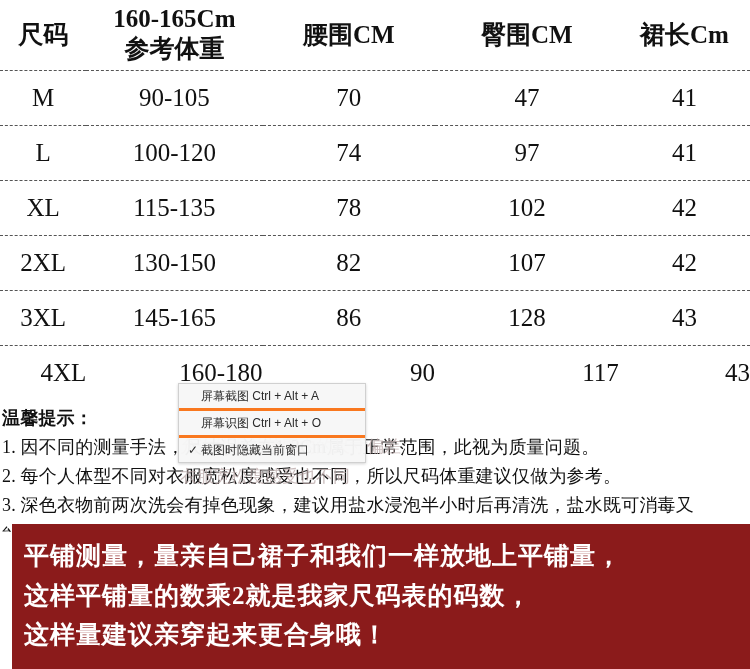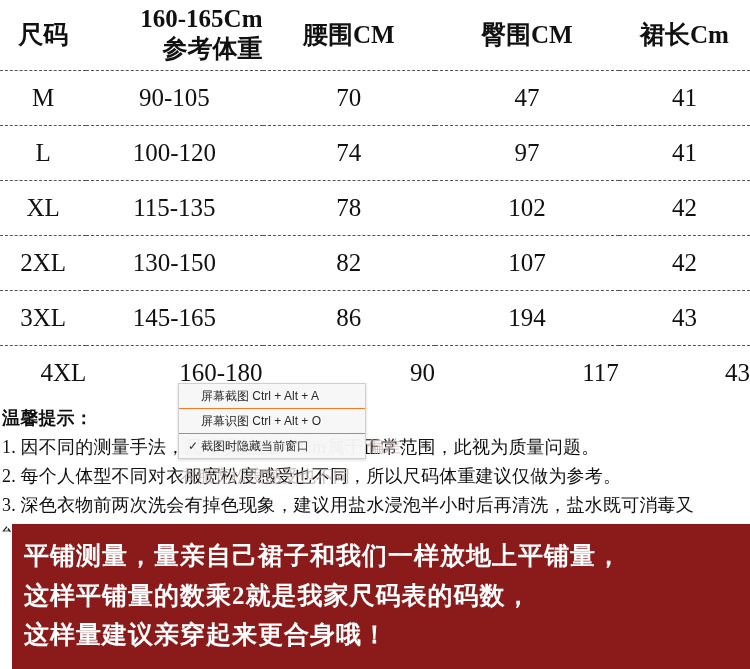--- a/index.html
+++ b/index.html
@@ -48,21 +48,20 @@
   }
   .col-size  { width: 11.5%; margin-left: 32px; }
   .col-h     { width: 23.5%; }
   .col-waist { width: 23.0%; }
   .col-hip   { width: 24.5%; }
   .col-len   { width: 17.5%; }
 
   .two-line-head {
     display: block;
     line-height: 1.2;
-    text-align: right;
   }
 
   
   .notes {
     position: relative;
     padding: 4px 0 0 0;
     height: 128px;
     overflow: hidden;
   }
   .notes p {
@@ -105,21 +104,21 @@
     z-index: 5;
   }
   .ctx-item {
     display: flex;
     align-items: center;
     height: 24px;
     padding: 0 6px;
     font-size: 12px;
     color: #222;
     white-space: nowrap;
-    border-bottom: 1px solid #f97316;
+    border-bottom: 3px solid #f97316;
   }
   .ctx-item:last-child { border-bottom: none; }
   .ctx-check {
     width: 16px;
     font-size: 12px;
     color: #2a2a2a;
     text-align: center;
     flex: 0 0 16px;
   }
   .ctx-label { flex: 1 1 auto; }
@@ -187,21 +186,21 @@
     <td>2XL</td>
     <td>130-150</td>
     <td>82</td>
     <td>107</td>
     <td>42</td>
   </tr>
   <tr class="body-row">
     <td>3XL</td>
     <td>145-165</td>
     <td>86</td>
-    <td>194</td>
+    <td>128</td>
     <td>43</td>
   </tr>
   <tr class="body-row">
     <td>4XL</td>
     <td>160-180</td>
     <td>90</td>
     <td>117</td>
     <td>43</td>
   </tr>
 </tbody>

